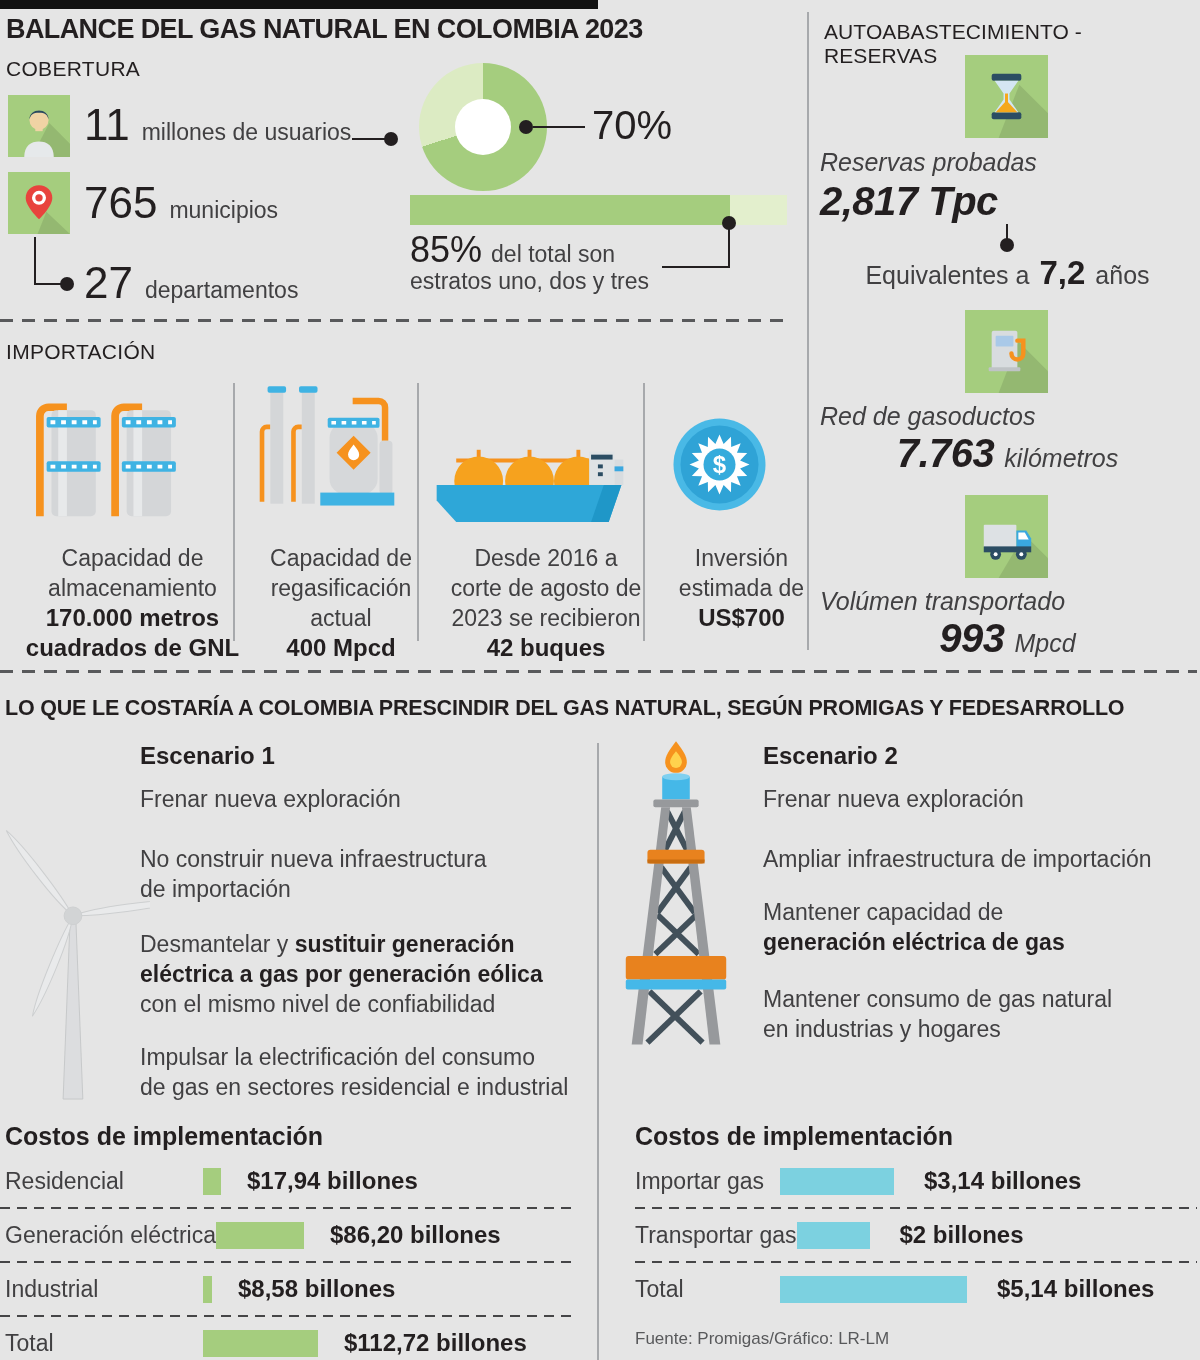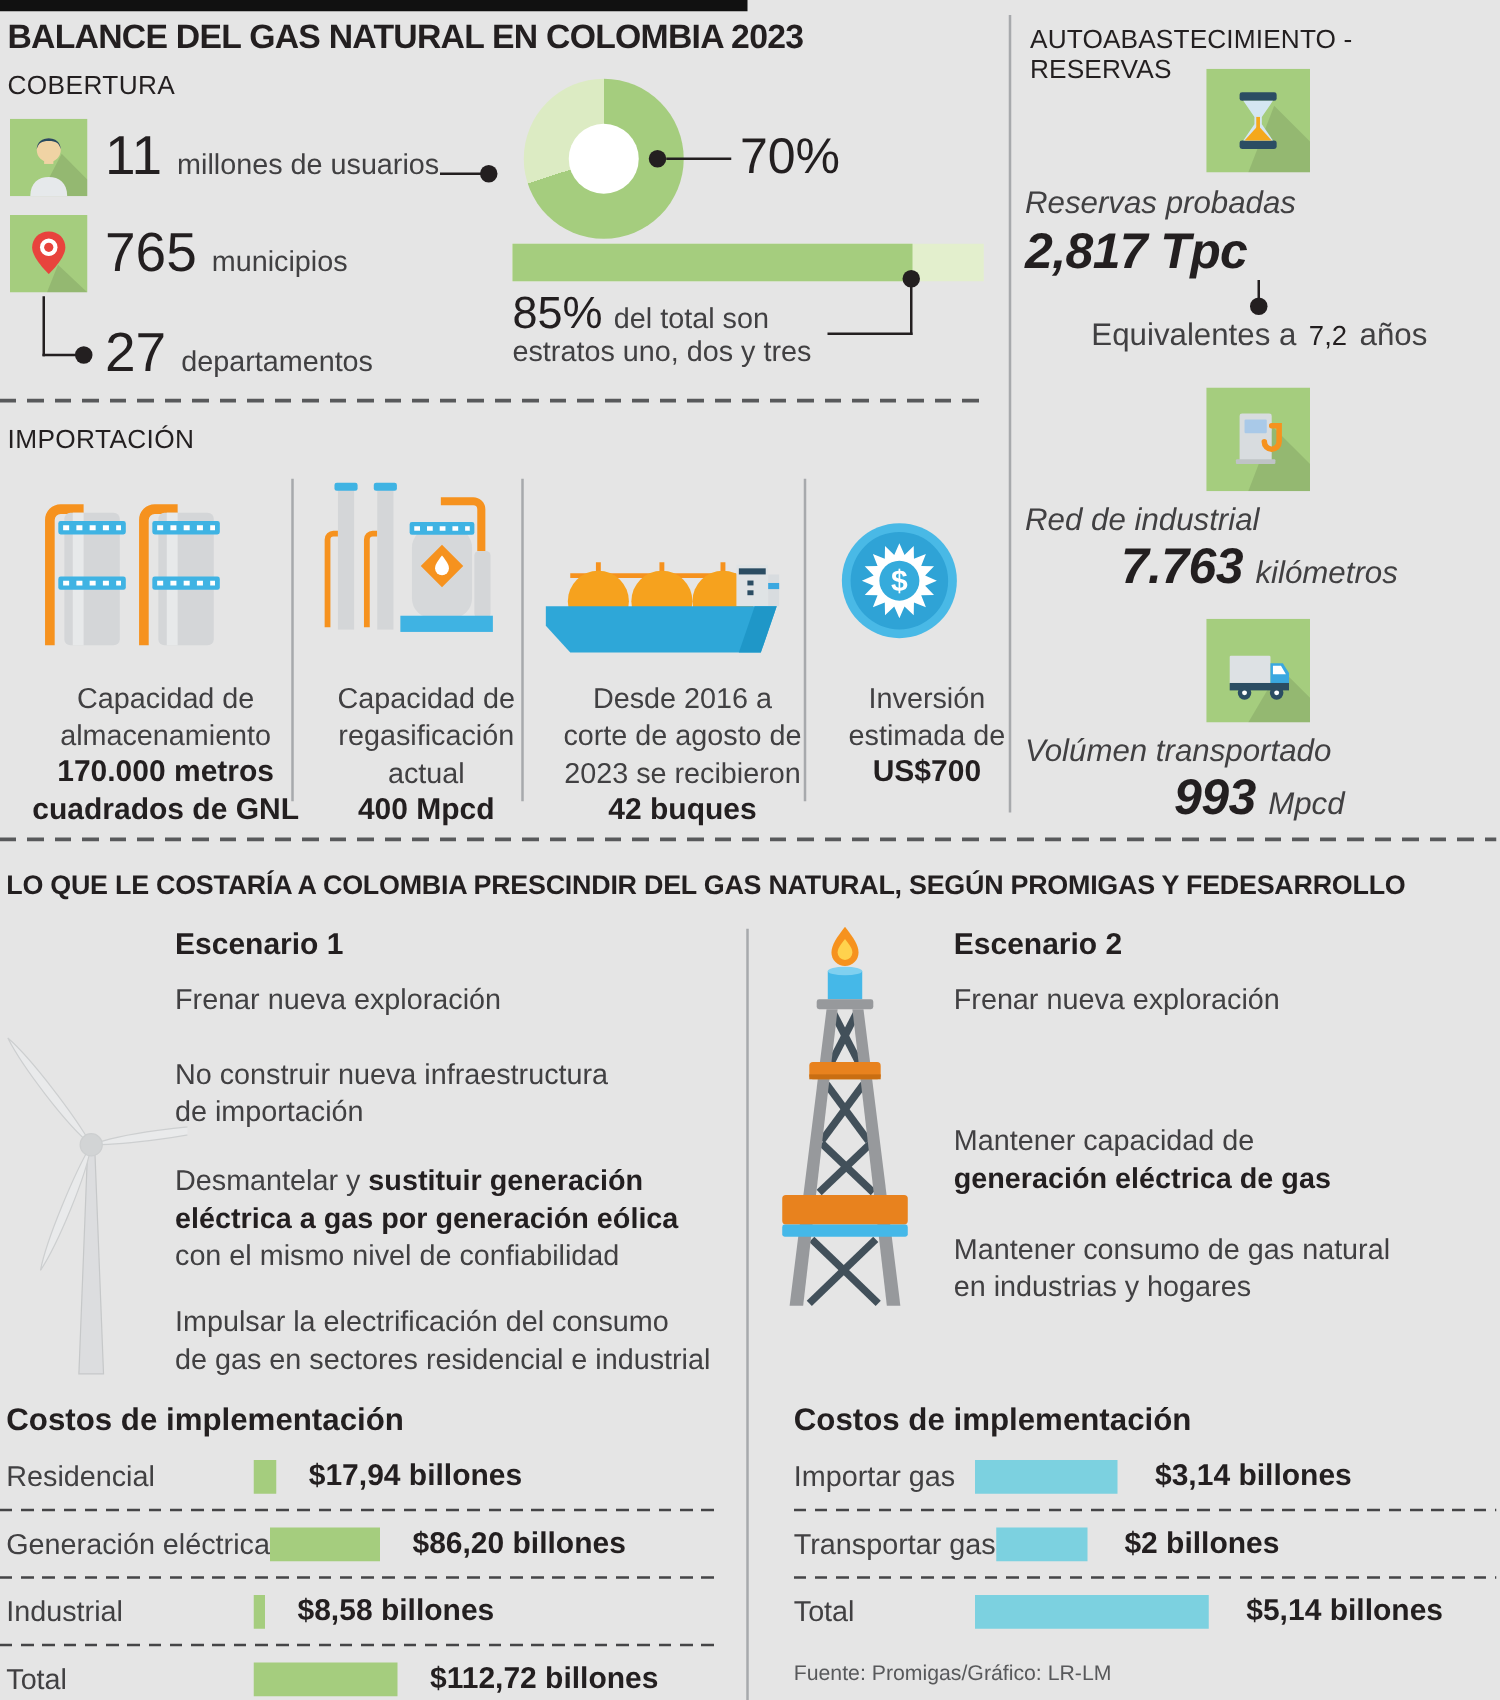--- a/index.html
+++ b/index.html
@@ -126,36 +126,36 @@
     </svg>
   </div>
   <div class="abs centercol" style="left:820px;top:148px;width:375px;">
     <div class="res-label">Reservas probadas</div>
     <div class="res-big" style="margin-top:2px;">2,817 Tpc</div>
   </div>
   <div class="abs vline" style="left:1006px;top:224px;height:16px;"></div>
   <div class="abs dot" style="left:1000px;top:238px;"></div>
   <div class="abs inlinebase" style="left:820px;top:254px;width:375px;">
     <span class="res-label">Equivalentes a</span>
-    <span style="font-size:22px;font-weight:400;color:#231f20;">7,2</span>
+    <span style="font-size:33px;font-weight:700;color:#231f20;">7,2</span>
     <span class="res-label">años</span>
   </div>
 
   <div class="abs" style="left:965px;top:310px;">
     <svg width="83" height="83" viewBox="0 0 84 84">
       <rect width="84" height="84" fill="#a5cd7e"></rect>
       <path d="M54 32 L84 62 L84 84 L34 84 Z" fill="#000" opacity="0.1"></path>
       <rect x="27" y="21" width="26" height="39" rx="2" fill="#d8dcdf"></rect>
       <rect x="31" y="26" width="18" height="11" rx="1" fill="#a9c9e8"></rect>
       <path d="M53 31h6v13a6 6 0 0 1-12 0" fill="none" stroke="#f6921e" stroke-width="4.5" stroke-linecap="round"></path>
       <rect x="24" y="58" width="32" height="4" rx="1" fill="#bfc3c6"></rect>
     </svg>
   </div>
   <div class="abs centercol" style="left:820px;top:402px;width:375px;">
-    <div class="res-label">Red de industrial</div>
+    <div class="res-label">Red de gasoductos</div>
     <div class="inlinebase" style="margin-top:0;">
       <span class="res-big">7.763</span>
       <span class="res-label">kilómetros</span>
     </div>
   </div>
 
   <div class="abs" style="left:965px;top:495px;">
     <svg width="83" height="83" viewBox="0 0 84 84">
       <rect width="84" height="84" fill="#a5cd7e"></rect>
       <path d="M60 40 L84 64 L84 84 L34 84 Z" fill="#000" opacity="0.1"></path>
@@ -328,20 +328,21 @@
       <polygon points="71,71 80,71 110,312 99,312" fill="#97999c"></polygon>
       <rect x="36" y="114" width="58" height="14" rx="3" fill="#e8821e"></rect>
       <rect x="36" y="124" width="58" height="4" fill="#c96e12"></rect>
       <rect x="14" y="222" width="102" height="24" rx="3" fill="#e8821e"></rect>
       <rect x="14" y="246" width="102" height="10" rx="2" fill="#45b8e8"></rect>
     </svg>
   </div>
 
   <div class="abs scen-head" style="left:763px;top:742px;">Escenario 2</div>
   <div class="abs scen-item" style="left:763px;top:784px;">Frenar nueva exploración</div>
+  <div class="abs scen-item" style="left:763px;top:844px;">Ampliar infraestructura de importación</div>
   <div class="abs scen-item" style="left:763px;top:897px;">
     <div>Mantener capacidad de</div>
     <div><b>generación eléctrica de gas</b></div>
   </div>
   <div class="abs scen-item" style="left:763px;top:984px;">
     <div>Mantener consumo de gas natural</div>
     <div>en industrias y hogares</div>
   </div>
 
   <div class="abs cost-head" style="left:5px;top:1122px;">Costos de implementación</div>

